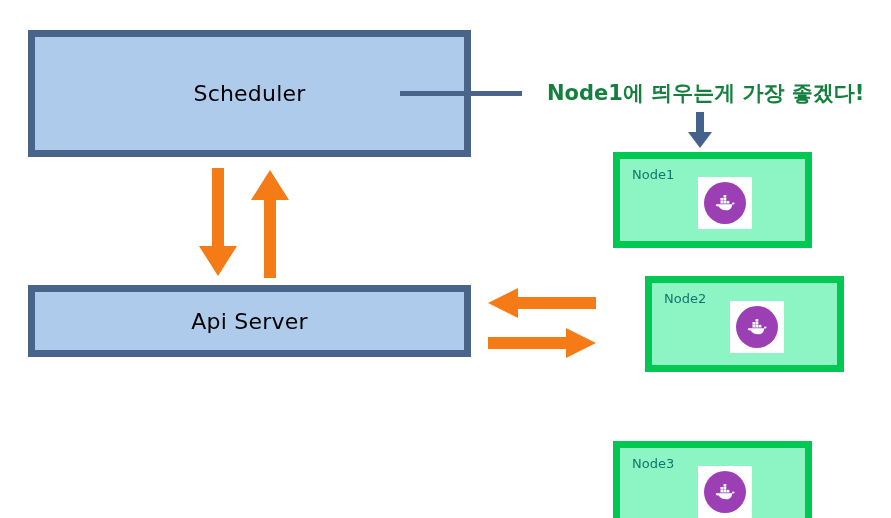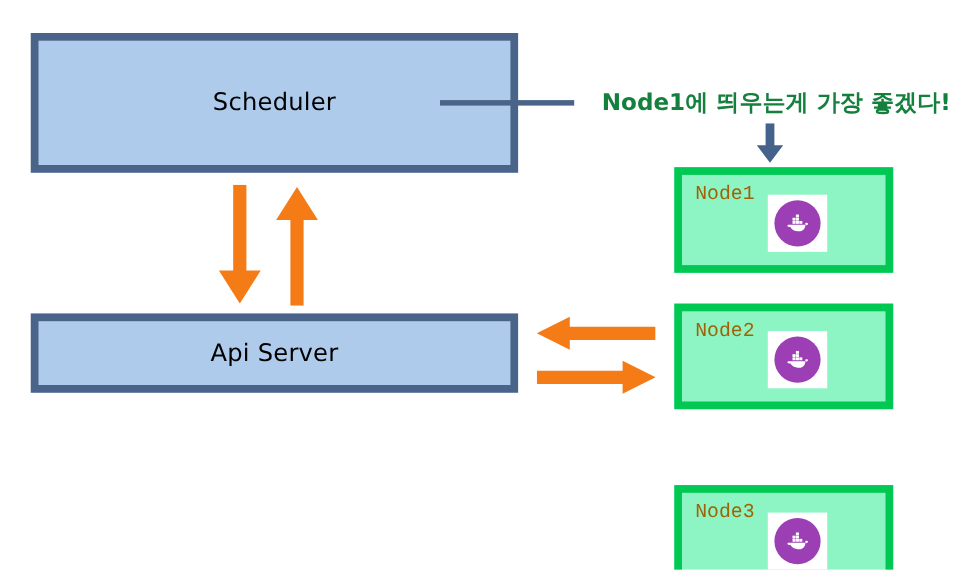--- a/index.html
+++ b/index.html
@@ -42,31 +42,30 @@
   .node-box {
     position: absolute;
     left: 613px;
     width: 199px;
     height: 96px;
     background: #8cf5c3;
     border: 7px solid #00c853;
     box-sizing: border-box;
   }
   #node-box-1 { top: 152px; }
-  #node-box-2 { top: 276px; }
+  #node-box-2 { top: 276px; margin-left: 32px; }
   #node-box-3 { top: 394px; margin-top: 47px; }
 
   .node-label {
     position: absolute;
     left: 12px;
     top: 8px;
-    font-size: 18px;
-    color: #a16207;
+    font-size: 13px;
+    color: #0f766e;
     white-space: nowrap;
-    font-family: Liberation Mono, monospace;
   }
 
   
   .docker-tile {
     position: absolute;
     left: 78px;
     top: 18px;
     width: 54px;
     height: 52px;
     background: #ffffff;

